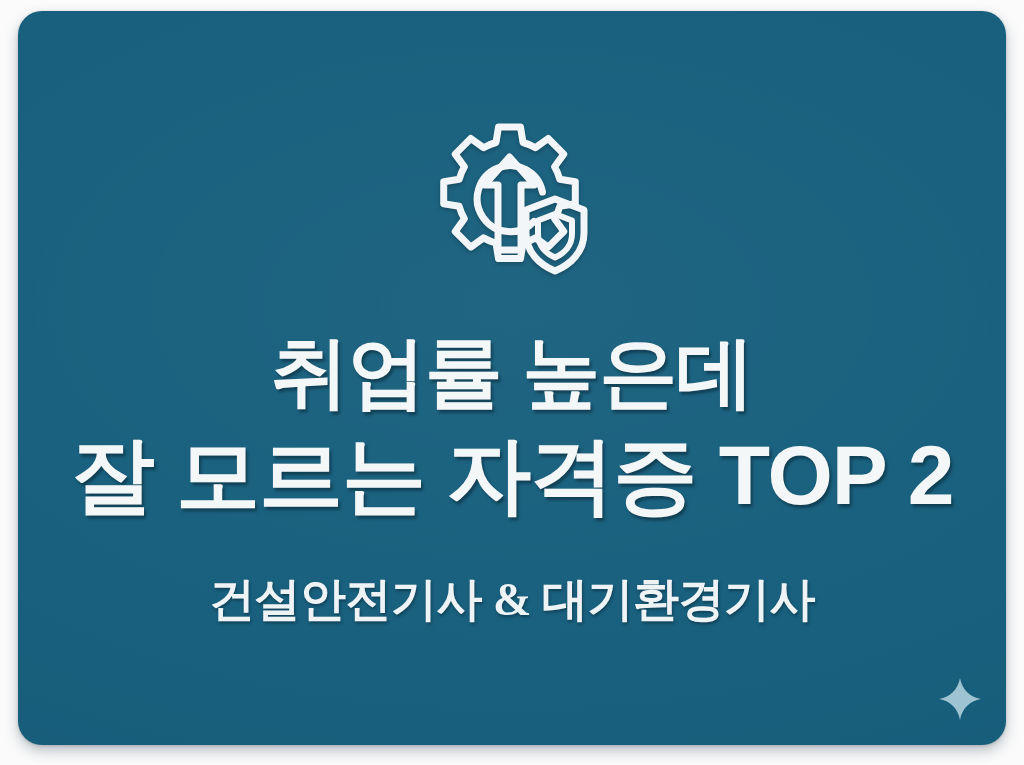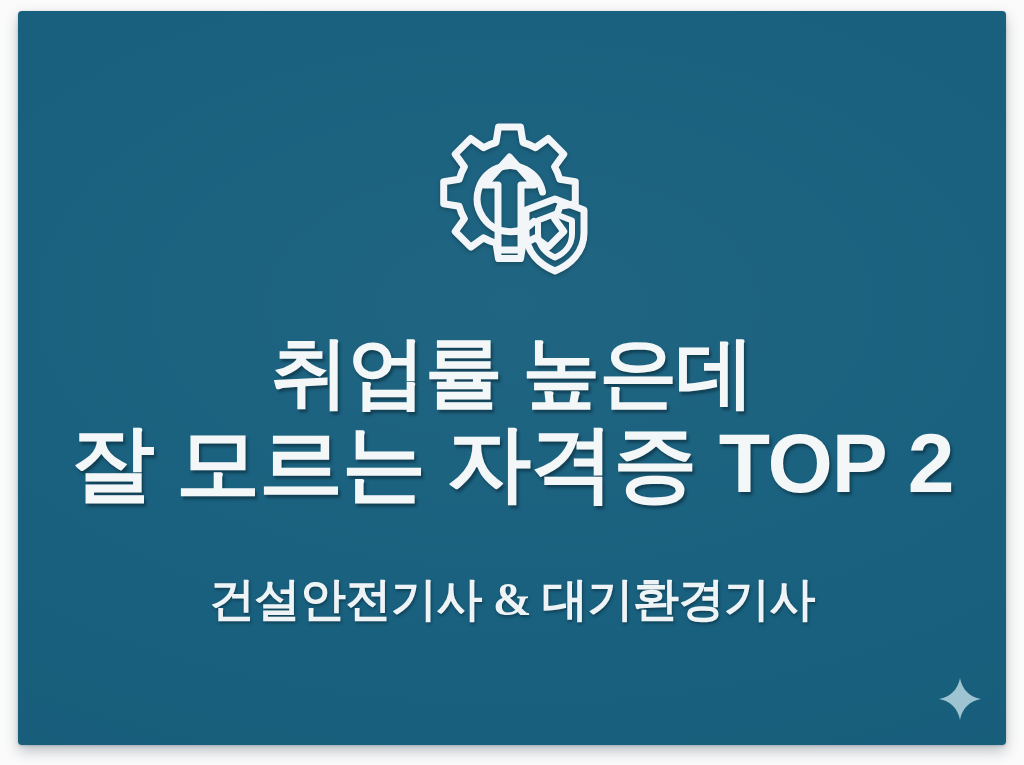--- a/index.html
+++ b/index.html
@@ -23,21 +23,21 @@
   }
 
   
   .slide-card {
     position: absolute;
     left: 18px;
     top: 11px;
     width: 988px;
     height: 734px;
     background: #18607e;
-    border-radius: 4px;
+    border-radius: 24px;
     box-shadow: 0 6px 14px rgba(40, 60, 75, 0.30),
                 0 1px 3px rgba(40, 60, 75, 0.22);
     overflow: hidden;
   }
 
   
   .card-texture {
     position: absolute;
     inset: 0;
     background:
@@ -82,20 +82,21 @@
     text-shadow: 2px 3px 3px rgba(8, 34, 48, 0.55);
     white-space: nowrap;
   }
   .title-line.one {
     font-size: 78px;
     line-height: 1.12;
   }
   .title-line.two {
     font-size: 84px;
     line-height: 1.12;
+    margin-top: 12px;
   }
 
   
   .subtitle {
     position: absolute;
     left: 0;
     right: 0;
     top: 558px;
     text-align: center;
     color: #eef3f5;

